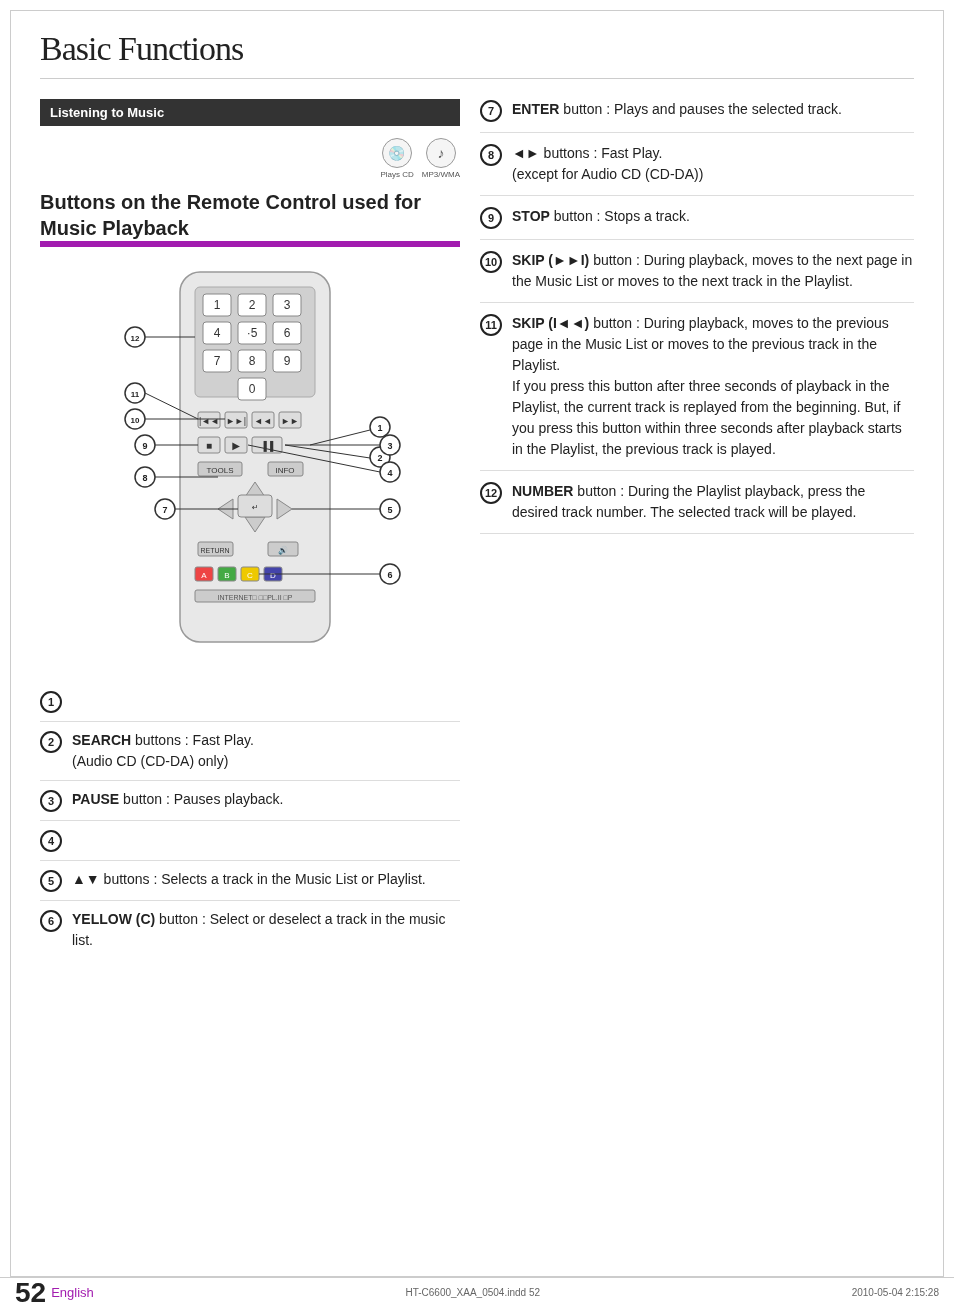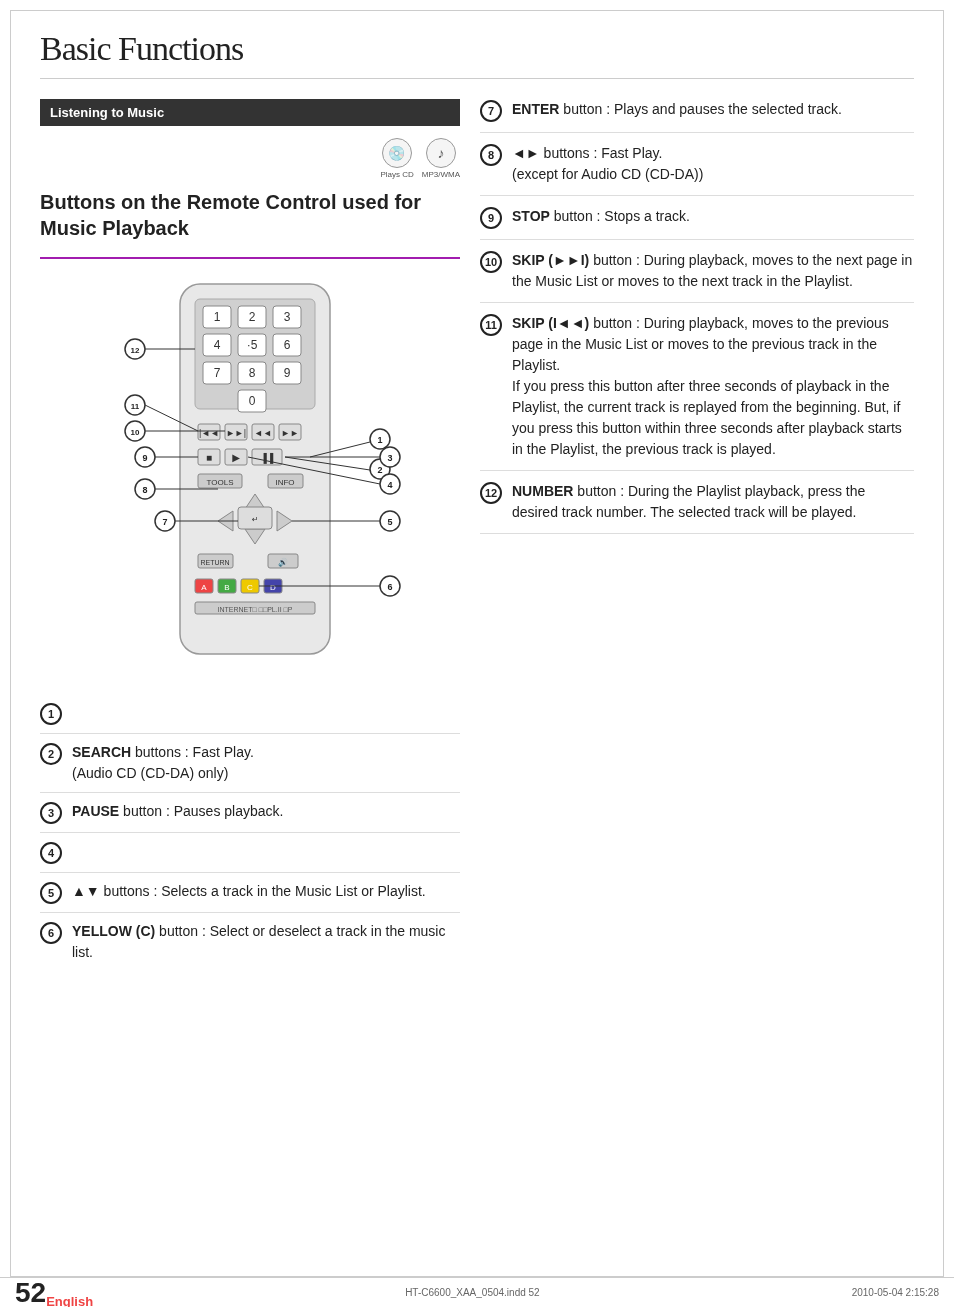--- a/index.html
+++ b/index.html
@@ -86,22 +86,22 @@
       margin-bottom: 2px;
       background: #f5f5f5;
     }
 
     .section-title {
       font-size: 20px;
       font-weight: bold;
       color: #222;
       margin-bottom: 15px;
       line-height: 1.3;
-      border-bottom: 2px solid #a21caf;
-      padding-bottom: 16px;
+      border-bottom: 6px solid #a21caf;
+      padding-bottom: 0;
     }
 
     
     .remote-container {
       position: relative;
       margin: 0 auto;
       width: 360px;
       height: 400px;
     }
 
@@ -179,33 +179,33 @@
       align-items: center;
       justify-content: space-between;
       padding: 0 15px;
       border-top: 1px solid #ccc;
       font-size: 10px;
       color: #666;
     }
 
     .page-number-block {
       display: flex;
-      align-items: flex-end;
+      align-items: center;
+      gap: 5px;
     }
 
     .page-number {
       font-size: 28px;
       font-weight: bold;
       color: #222;
     }
 
     .page-lang {
       font-size: 13px;
-      color: #ef4444;
-      font-weight: bold;
+      color: #a21caf;
     }
   </style>
 </head>
 <body>
 
 <div class="page-border"></div>
 
 <div class="page-content">
 
   <h1 class="page-title">Basic Functions</h1>

